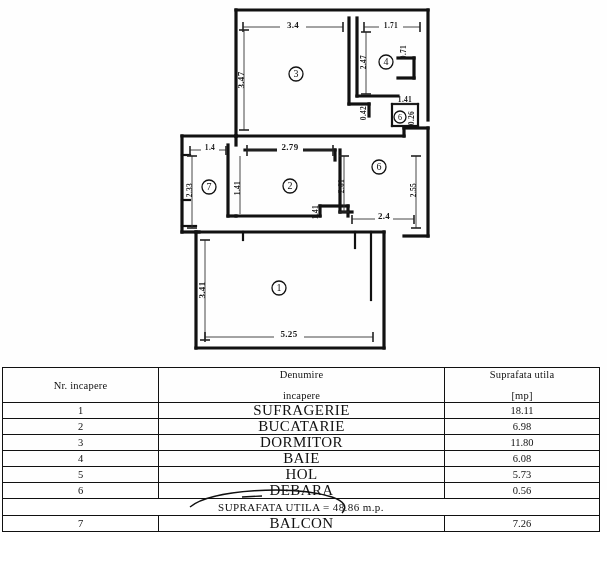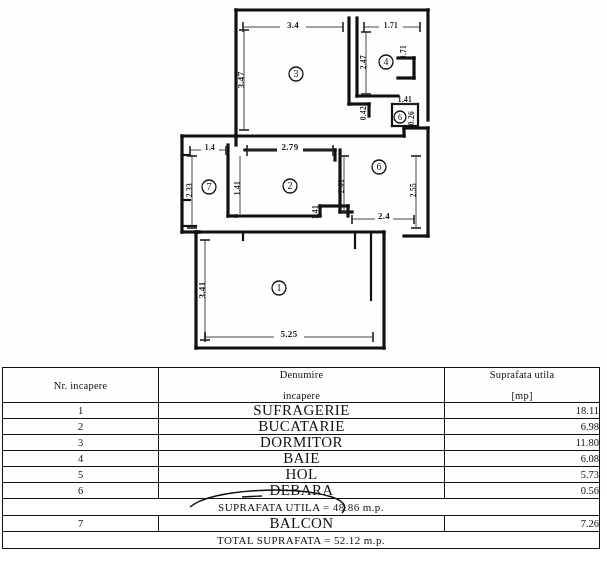--- a/index.html
+++ b/index.html
@@ -123,21 +123,21 @@
   .cell-name {
     text-align: center;
     font-size: 15px;
     height: 15px;
     line-height: 15px;
     padding-left: 9px;
     letter-spacing: 0.4px;
     margin-top: 18px;
   }
   .cell-area {
-    text-align: right;
+    text-align: center;
     font-size: 10.5px;
     height: 15px;
     line-height: 15px;
   }
   .cell-summary {
     text-align: center;
     font-size: 11px;
     font-weight: bold;
     height: 16px;
     line-height: 16px;
@@ -440,23 +440,20 @@
           <td class="cell-area">0.56</td>
         </tr>
         <tr>
           <td class="cell-summary nowrap" colspan="3">SUPRAFATA UTILA = 48.86 m.p.</td>
         </tr>
         <tr>
           <td class="cell-nr">7</td>
           <td class="cell-name">BALCON</td>
           <td class="cell-area">7.26</td>
         </tr>
-        <tr>
-          <td class="cell-summary nowrap" colspan="3">TOTAL SUPRAFATA = 52.12 m.p.</td>
-        </tr>
       </tbody>
     </table>
 
     <svg class="scribble" style="left:180px; top:118px;" width="190" height="34">
       <path d="M8,22 C30,4 110,0 150,12 C162,16 166,22 160,28" fill="none" stroke="#111111" stroke-width="1.4"></path>
       <path d="M60,12 L80,11" fill="none" stroke="#111111" stroke-width="1.4"></path>
     </svg>
   </div>
 
 </div>

